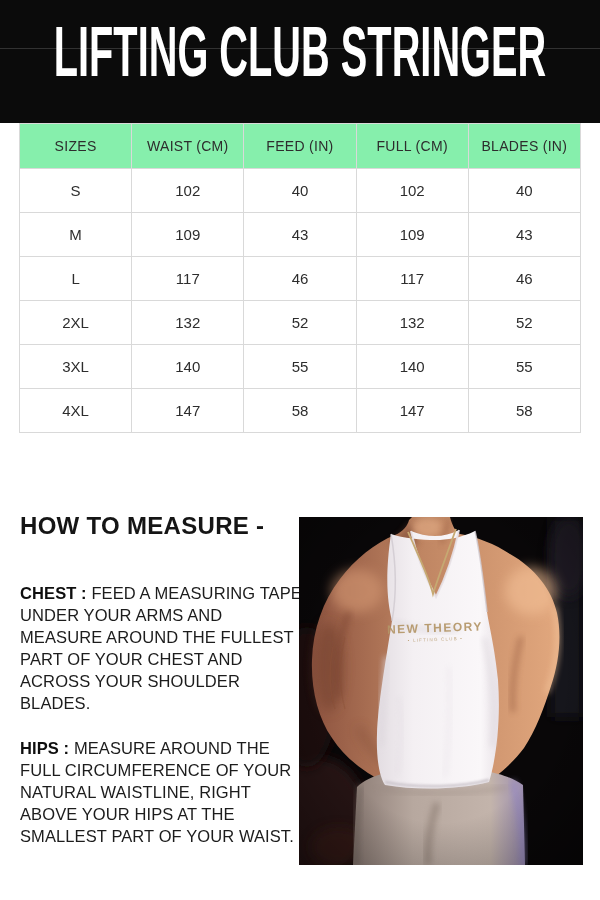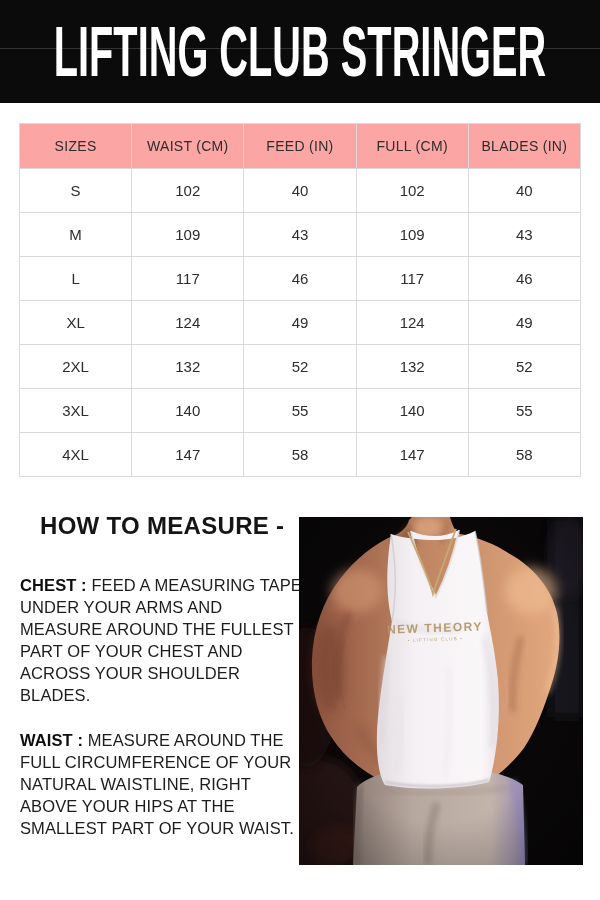--- a/index.html
+++ b/index.html
@@ -2,48 +2,48 @@
 <html><head>
 <meta charset="utf-8">
 <style>
   * { margin:0; padding:0; box-sizing:border-box; }
   html,body { background:#ffffff; }
   .page {
     position:relative; width:600px; height:900px; background:#ffffff;
     overflow:hidden; font-family:"Liberation Sans", sans-serif;
   }
   
-  .banner { position:absolute; left:0; top:0; width:600px; height:103px; background:#0b0b0b; }
+  .banner { position:absolute; left:0; top:0; width:600px; height:123px; background:#0b0b0b; }
   .banner-seam { position:absolute; left:0; top:48px; width:100%; height:1px; background:rgba(255,255,255,0.16); }
   .banner-title {
     position:absolute; left:50%; top:51px;
     transform:translate(-50%,-50%) scaleX(0.56);
     transform-origin:center;
     font-size:71px; font-weight:700; line-height:1; white-space:nowrap;
     color:#ffffff; letter-spacing:0px;
   }
   
   .size-table {
     position:absolute; left:19px; top:123px; width:562px;
     border-collapse:collapse; table-layout:fixed; text-align:center;
   }
   .size-table th, .size-table td { border:1px solid #d9d9d9; }
   .size-table th {
-    background:#fca5a5; height:45px; font-size:14px; font-weight:400;
+    background:#86efac; height:45px; font-size:14px; font-weight:400;
     color:#2d2d2d; letter-spacing:0.3px;
   }
   .size-table td { height:44px; font-size:15px; color:#2d2d2d; background:#ffffff; }
   
   .measure-heading {
     position:absolute; left:20px; top:512px;
-    font-size:24px; font-weight:800; letter-spacing:0.3px; color:#151515;margin-left:20px;
+    font-size:24px; font-weight:800; letter-spacing:0.3px; color:#151515;
   }
   .measure-para {
     position:absolute; left:20px; width:282px;
-    font-size:16.5px; line-height:22px; color:#1c1c1c; letter-spacing:0.1px;
+    font-size:16.5px; line-height:22px; color:#1c1c1c; letter-spacing:0.1px;margin-top:8px;
   }
   .measure-para strong { font-weight:700; color:#0e0e0e; }
   .chest-para { top:574px; }
   .waist-para { top:729px; }
   
   .photo { position:absolute; left:299px; top:517px; width:284px; height:348px; }
   .photo svg { display:block; width:100%; height:100%; }
 </style>
 </head>
 <body>
@@ -81,27 +81,20 @@
         <td>43</td>
       </tr>
       <tr>
         <td>L</td>
         <td>117</td>
         <td>46</td>
         <td>117</td>
         <td>46</td>
       </tr>
       <tr>
-        <td>XL</td>
-        <td>124</td>
-        <td>49</td>
-        <td>124</td>
-        <td>49</td>
-      </tr>
-      <tr>
         <td>2XL</td>
         <td>132</td>
         <td>52</td>
         <td>132</td>
         <td>52</td>
       </tr>
       <tr>
         <td>3XL</td>
         <td>140</td>
         <td>55</td>
@@ -115,21 +108,21 @@
         <td>147</td>
         <td>58</td>
       </tr>
     </tbody>
   </table>
 
   <h2 class="measure-heading">HOW TO MEASURE -</h2>
 
   <p class="measure-para chest-para"><strong>CHEST :</strong> <span>FEED A MEASURING TAPE UNDER YOUR ARMS AND MEASURE AROUND THE FULLEST PART OF YOUR CHEST AND ACROSS YOUR SHOULDER BLADES.</span></p>
 
-  <p class="measure-para waist-para"><strong>WAIST :</strong> <span>MEASURE AROUND THE FULL CIRCUMFERENCE OF YOUR NATURAL WAISTLINE, RIGHT ABOVE YOUR HIPS AT THE SMALLEST PART OF YOUR WAIST.</span></p>
+  <p class="measure-para waist-para"><strong>HIPS :</strong> <span>MEASURE AROUND THE FULL CIRCUMFERENCE OF YOUR NATURAL WAISTLINE, RIGHT ABOVE YOUR HIPS AT THE SMALLEST PART OF YOUR WAIST.</span></p>
 
   <div class="photo">
     <svg viewBox="0 0 284 348" xmlns="http://www.w3.org/2000/svg">
       <defs>
         <linearGradient id="skinG" x1="0" y1="0" x2="1" y2="0">
           <stop offset="0" stop-color="#8e5440"></stop>
           <stop offset="0.45" stop-color="#c08663"></stop>
           <stop offset="1" stop-color="#e2a87e"></stop>
         </linearGradient>
         <linearGradient id="pantsG" x1="0" y1="0" x2="1" y2="0">

